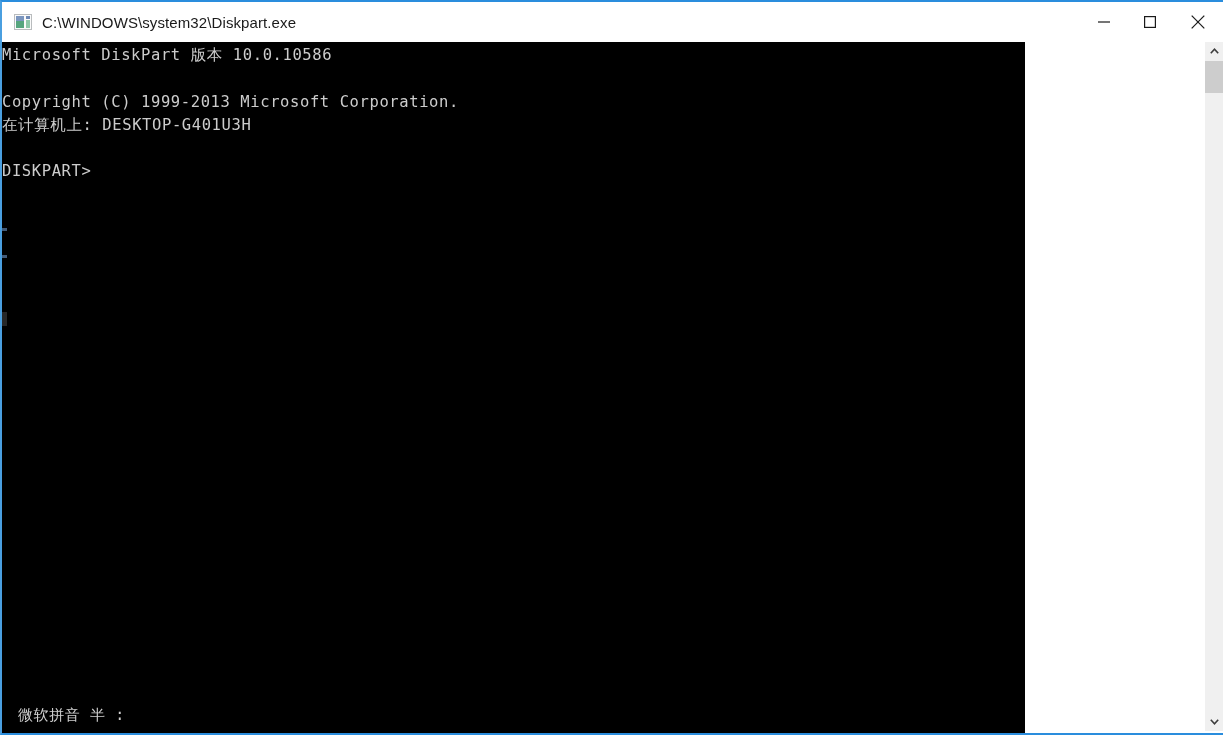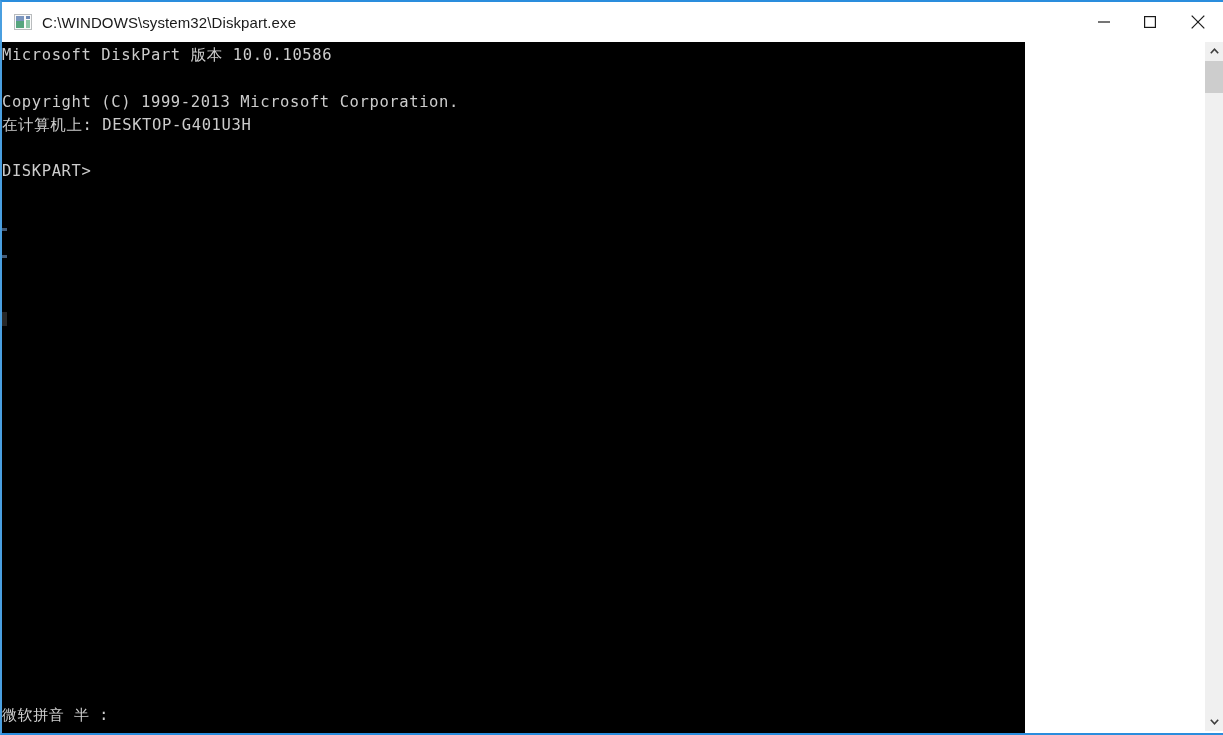--- a/index.html
+++ b/index.html
@@ -128,20 +128,21 @@
   #ime-status {
     position: absolute;
     left: 0px;
     bottom: 9px;
     color: #cfcfcf;
     font-family: "DejaVu Sans Mono", "Liberation Mono", monospace;
     font-size: 15px;
     line-height: 18px;
     white-space: pre;
     letter-spacing: 0.6px;
+    padding-left: 16px;
   }
   
   .edge-artifact {
     position: absolute;
     left: 0;
     width: 5px;
     background: #4e6a8d;
     opacity: 0.85;
   }
 

